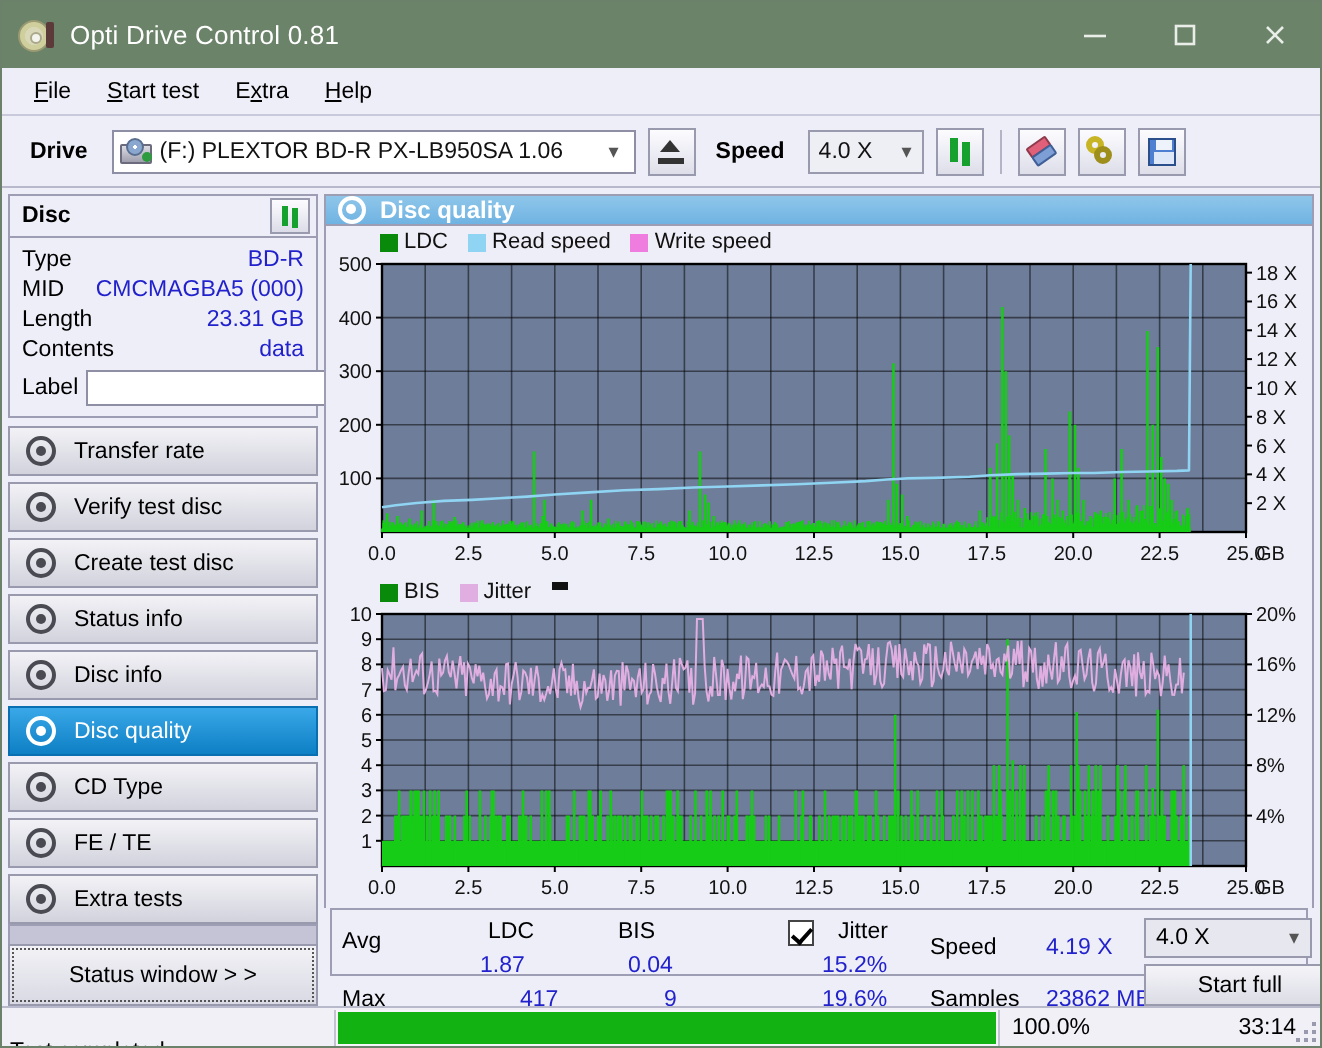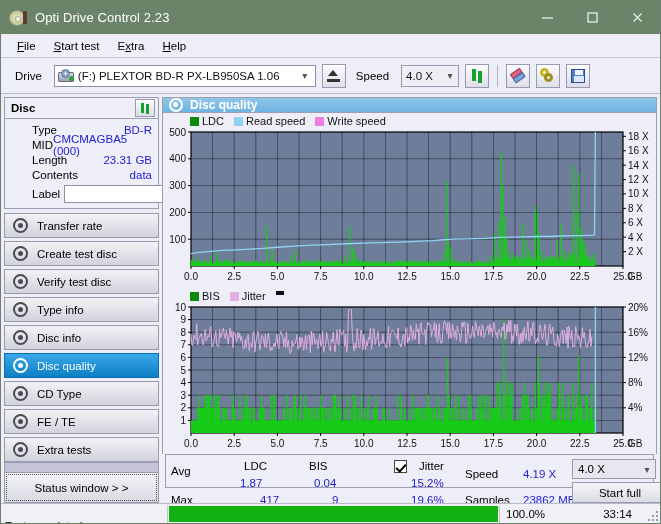--- a/index.html
+++ b/index.html
@@ -82,21 +82,21 @@
 
   
   .toolbar {
     height: 36px;
     background: #eeeef8;
     display: flex; align-items: center;
     padding: 0 6px;
     gap: 6px;
     border-bottom: 1px solid #b9b9cc;
   }
-  .tb-label { font-size: 11.5px; font-weight: normal; color:#000; margin: 0 6px 0 8px; }
+  .tb-label { font-size: 11.5px; font-weight: bold; color:#000; margin: 0 6px 0 8px; }
   .drive-combo {
     flex: 1 1 auto;
     height: 22px;
     background: #ffffff;
     border: 1px solid #8e8ea5;
     display: flex; align-items: center;
     padding: 0 2px 0 3px;
     max-width: 262px;
   }
   .drive-combo .drv-icon { width: 16px; height: 14px; margin-right: 4px; position: relative; flex:0 0 auto;}
@@ -167,21 +167,21 @@
     border-bottom: 1px solid #9d9db4;
     background: #eeeef8;
   }
   .disc-head .t { font-weight: bold; font-size: 11.5px; }
   .disc-head .btn {
     margin-left:auto;
     width:20px;height:18px;border:1px solid #9a9aae;
     background:linear-gradient(#fcfcff,#dcdce8);
     display:flex;align-items:center;justify-content:center;
   }
-  .disc-rows { padding: 3px 6px 4px 6px; margin-left: 21px; }
+  .disc-rows { padding: 3px 6px 4px 6px; }
   .drow { display:flex; align-items:center; height:15px; font-size:11.5px;}
   .drow .k { color:#000; }
   .drow .v { margin-left:auto; color:#2222cc; }
   .label-row { display:flex; align-items:center; margin-top:2px; gap:4px;}
   .label-row .k { font-size:11.5px; width:36px;}
   .label-input {
     flex:1 1 auto; height:18px; background:#fff; border:1px solid #8e8ea5;
   }
   .label-btn { width:21px;height:20px;border:1px solid #9a9aae;background:linear-gradient(#fcfcff,#dcdce8);display:flex;align-items:center;justify-content:center;}
   .cd-glyph{width:13px;height:13px;border-radius:50%;background:radial-gradient(circle,#fff 0 16%,#e8e36a 17% 70%,#cfc53c 71% 100%);border:1px solid #8d8730;}
@@ -276,35 +276,35 @@
     background:#f0f0f6;
     display:flex; align-items:center;
   }
   .sb-text{ width:166px; padding-left:4px; font-size:11.5px;margin-top:25px; }
   .sb-progress{
     flex:1 1 auto; height:18px; border-left:1px solid #c3c3d2; border-right:1px solid #c3c3d2;
     position:relative; background:#f6f6fa; display:flex;align-items:center;
   }
   .sb-bar{position:absolute; left:1px; top:1px; bottom:1px; background:#11b211;}
   .sb-pct{ width:62px; padding-left:6px; font-size:11.5px;}
-  .sb-time{ width:98px; text-align:right; padding-right:28px; font-size:11.5px;}
+  .sb-time{ width:98px; text-align:right; padding-right:12px; font-size:11.5px;}
   .grip{position:absolute;right:2px;bottom:2px;width:10px;height:10px;}
   .grip i{position:absolute;width:2px;height:2px;background:#9a9aae;}
 </style>
 </head>
 <body>
 
 <div id="app">
 
   <div class="titlebar">
     <div class="app-icon">
       <div class="disc-glyph"></div>
         <div class="disc-mark"></div>
     </div>
-    <div class="title-text">Opti Drive Control 2.23</div>
+    <div class="title-text">Opti Drive Control 0.81</div>
     <div class="win-btns">
       <div class="winbtn">
         <svg width="13" height="13" viewBox="0 0 13 13">
             <line x1="1" y1="7" x2="12" y2="7" stroke="#e9efe8" stroke-width="1.3"></line>
           </svg>
       </div>
       <div class="winbtn">
         <svg width="13" height="13" viewBox="0 0 13 13">
             <rect x="2" y="2" width="9" height="9" fill="none" stroke="#e9efe8" stroke-width="1.3"></rect>
           </svg>
@@ -415,35 +415,35 @@
               <i class="ring"></i>
               <i class="ctr"></i>
             </span>
           <span>Transfer rate</span>
         </div>
         <div class="navbtn">
           <span class="nico">
               <i class="ring"></i>
               <i class="ctr"></i>
             </span>
+          <span>Verify test disc</span>
+        </div>
+        <div class="navbtn">
+          <span class="nico">
+              <i class="ring"></i>
+              <i class="ctr"></i>
+            </span>
           <span>Create test disc</span>
         </div>
         <div class="navbtn">
           <span class="nico">
               <i class="ring"></i>
               <i class="ctr"></i>
             </span>
-          <span>Verify test disc</span>
-        </div>
-        <div class="navbtn">
-          <span class="nico">
-              <i class="ring"></i>
-              <i class="ctr"></i>
-            </span>
-          <span>Type info</span>
+          <span>Status info</span>
         </div>
         <div class="navbtn">
           <span class="nico">
               <i class="ring"></i>
               <i class="ctr"></i>
             </span>
           <span>Disc info</span>
         </div>
         <div class="navbtn active">
           <span class="nico">

